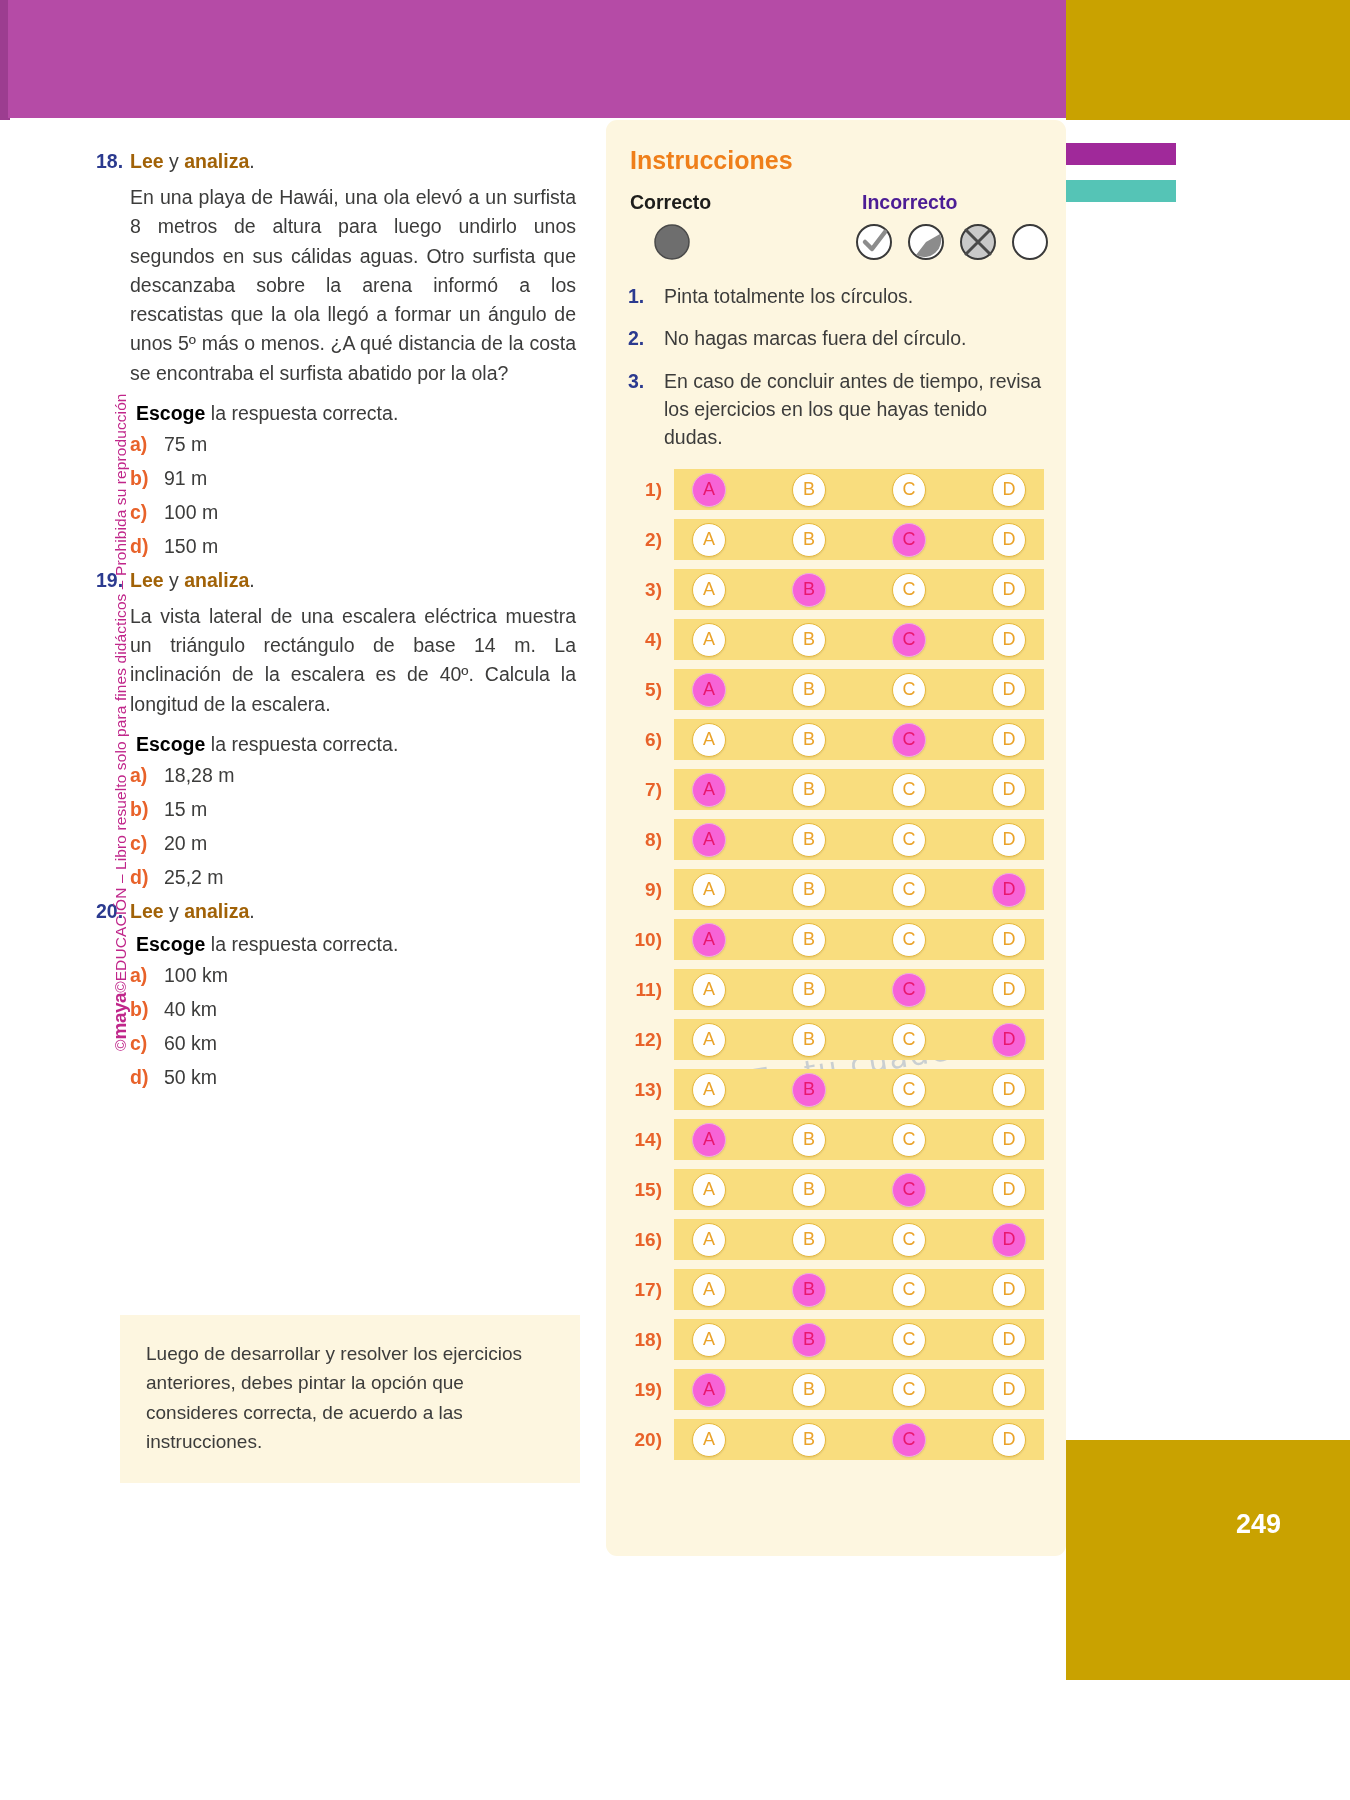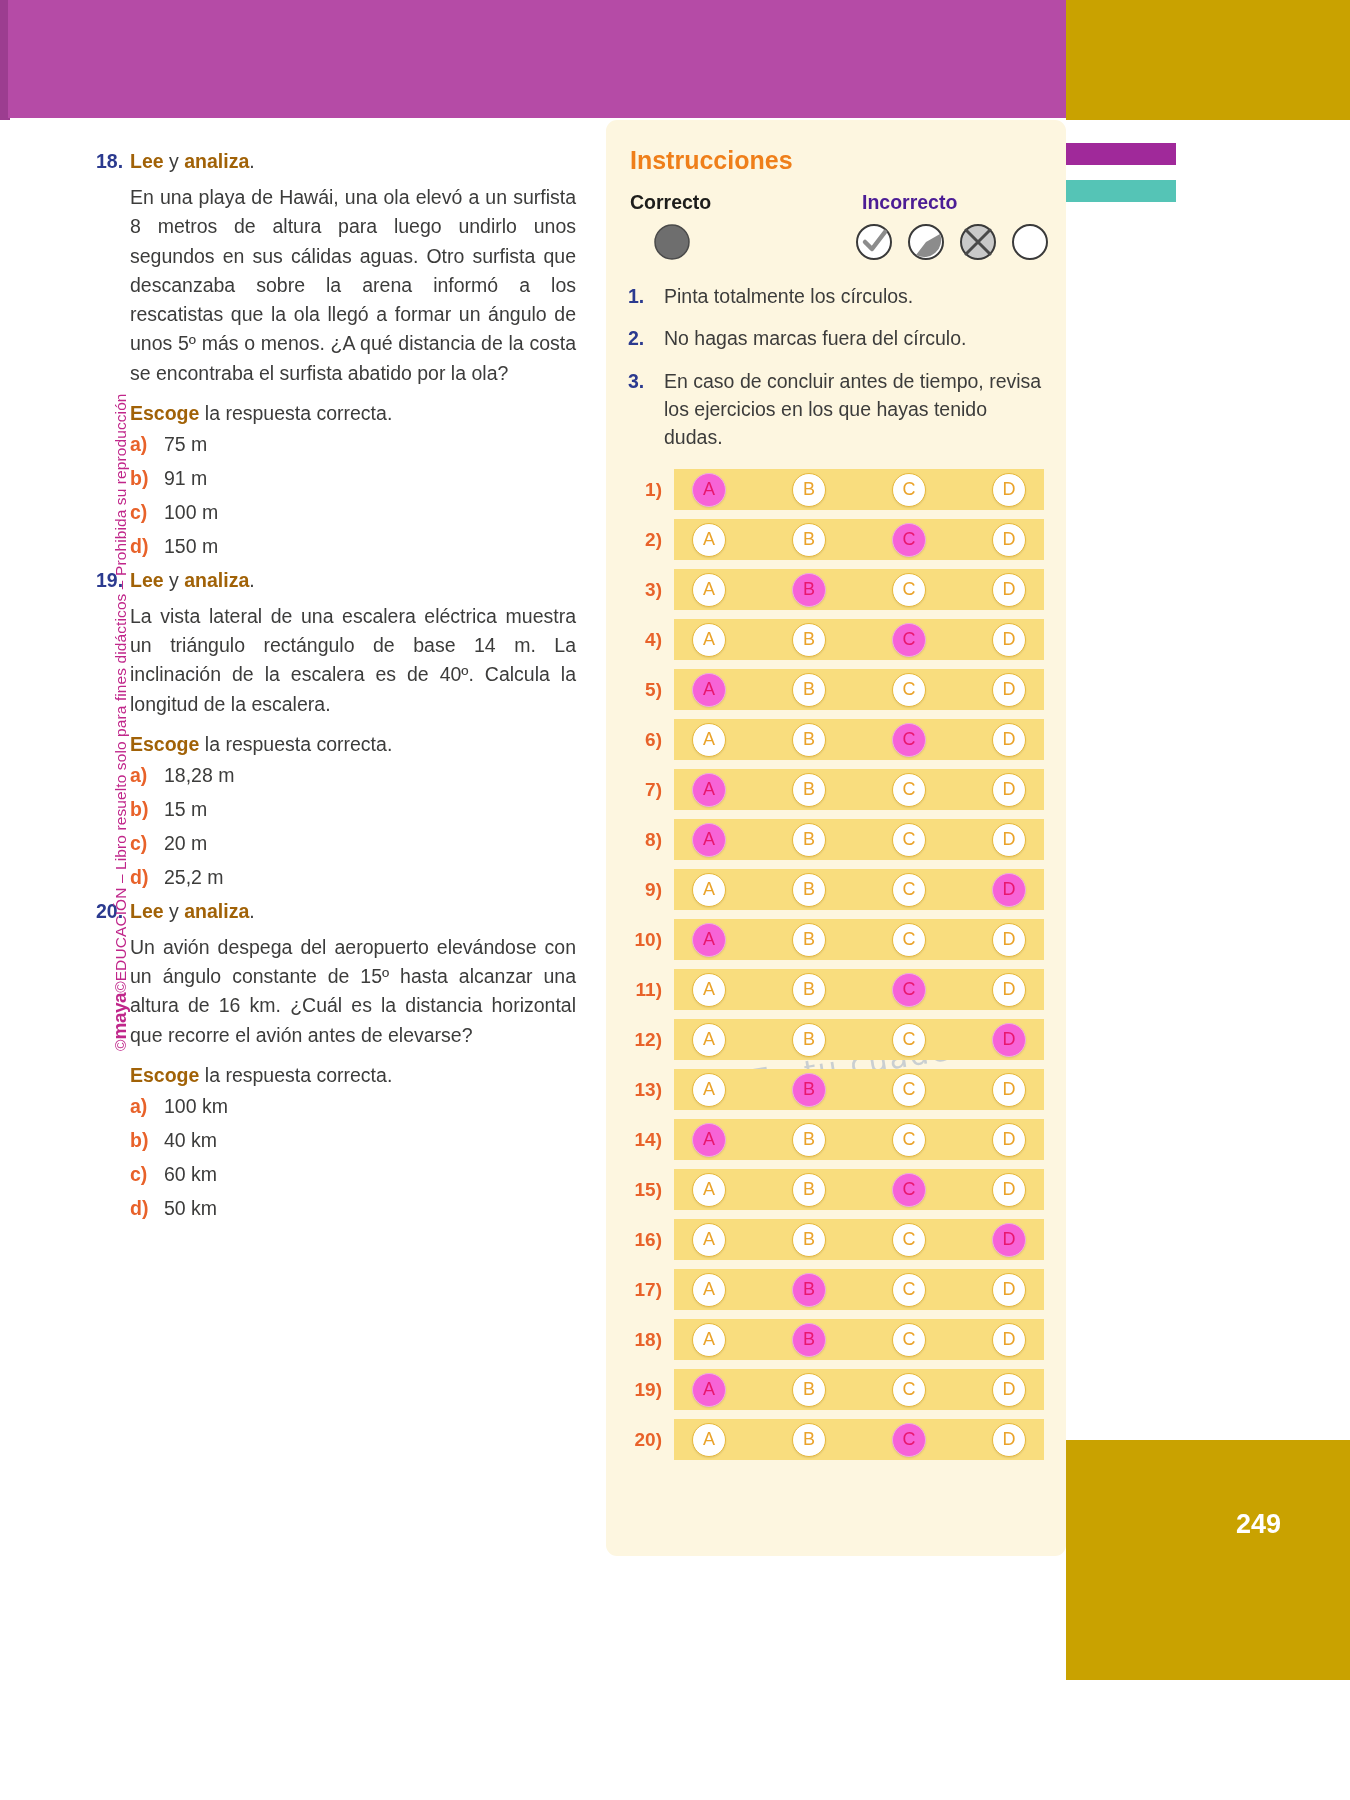--- a/index.html
+++ b/index.html
@@ -64,21 +64,21 @@
     font-size:19.5px; line-height:1.5;
     color:#3c3c3b;
     text-align:justify;
     margin-bottom:14px;
   }
 
   .q-prompt {
     margin-left:34px;
     font-size:19.5px; color:#3c3c3b; margin-bottom:8px;
   }
-  .q-prompt b { color:#a16207; }
+  .q-prompt b { color:#000000;margin-left:6px; }
 
   .opt-list { margin-left:34px; }
   .opt {
     display:flex; align-items:baseline;
     font-size:19.5px; color:#3c3c3b;
     margin-bottom:11px;
   }
   .opt-key {
     color:#e8622a; font-weight:bold; width:34px; flex:none;
   }
@@ -272,21 +272,20 @@
             <span class="opt-val">25,2 m</span>
           </div>
       </div>
     </div>
 
     <div class="q-block">
       <div class="q-head">
         <span class="q-num">20.</span>
         <span class="q-head-text"><b>Lee</b><span> y </span><b>analiza</b><span>.</span></span>
       </div>
-      <div class="q-body">Un avión despega del aeropuerto elevándose con un ángulo constante de 15º hasta alcanzar una altura de 16 km. ¿Cuál es la distancia horizontal que recorre el avión antes de elevarse?</div>
       <div class="q-prompt"><b>Escoge</b><span> la respuesta correcta.</span></div>
       <div class="opt-list">
         <div class="opt">
             <span class="opt-key">a)</span>
             <span class="opt-val">100 km</span>
           </div>
         <div class="opt">
             <span class="opt-key">b)</span>
             <span class="opt-val">40 km</span>
           </div>
@@ -296,20 +295,21 @@
           </div>
         <div class="opt">
             <span class="opt-key">d)</span>
             <span class="opt-val">50 km</span>
           </div>
       </div>
     </div>
 
   </div>
 
+  <div class="note-box">Luego de desarrollar y resolver los ejercicios anteriores, debes pintar la opción que consideres correcta, de acuerdo a las instrucciones.</div>
 
   <div class="vert-strip">
     <span>©</span><span class="maya">maya</span><span>©EDUCACIÓN – Libro resuelto solo para fines didácticos – Prohibida su reproducción</span>
   </div>
 
   <div class="right-panel">
 
     <div class="instr-title">Instrucciones</div>
 
     <div class="cm-row">

